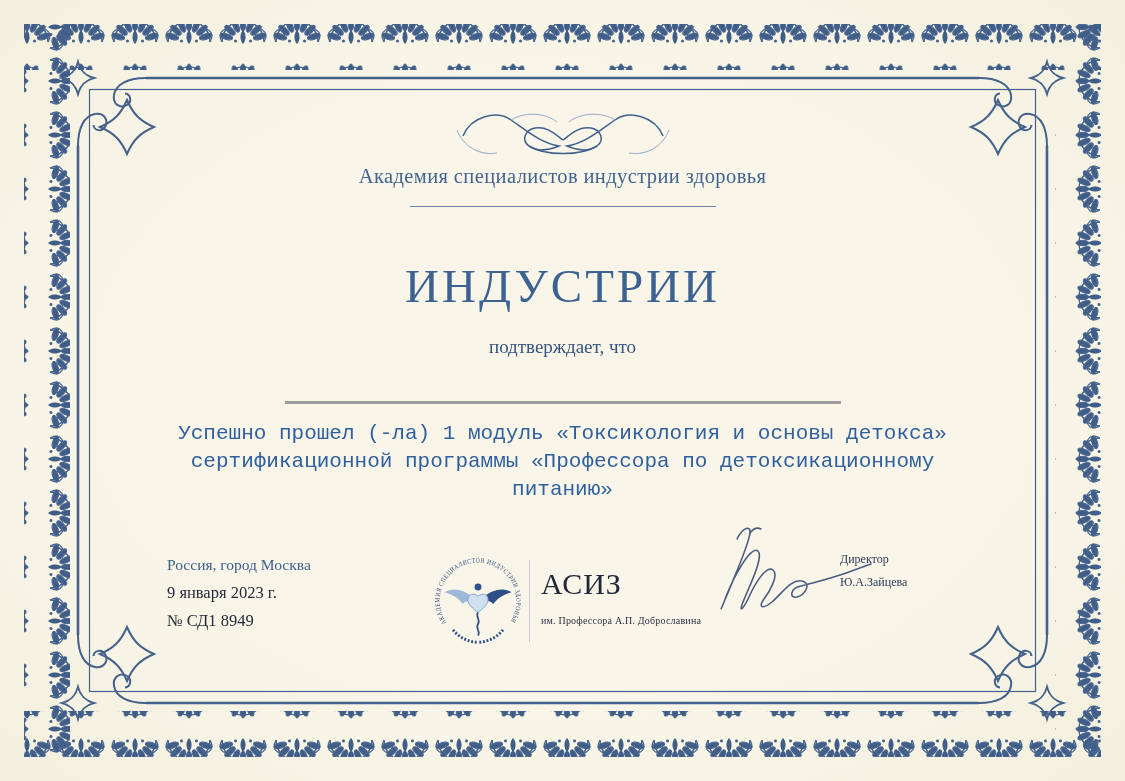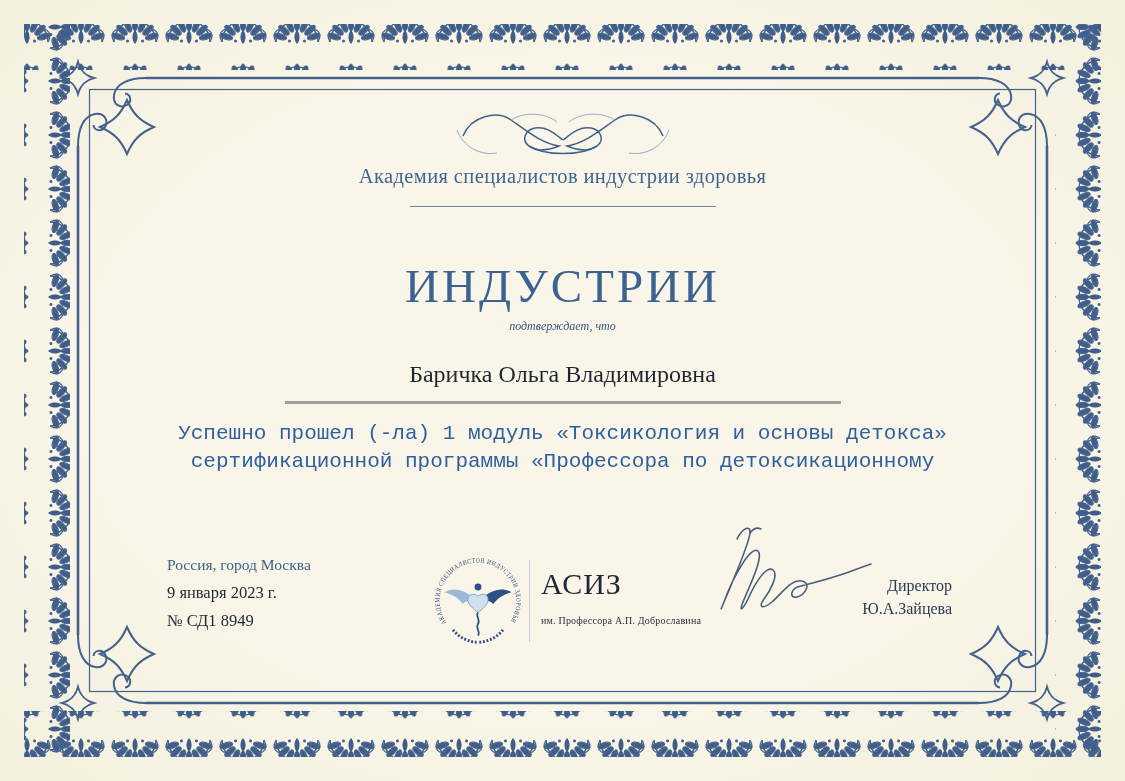--- a/index.html
+++ b/index.html
@@ -10,37 +10,37 @@
     background:radial-gradient(ellipse at center, #f9f6e9 55%, #f4f0df 100%);
     font-family:"Liberation Serif","DejaVu Serif",serif;
     overflow:hidden;
   }
   .border-svg{position:absolute;inset:0;pointer-events:none;}
   .abs{position:absolute;left:0;right:0;text-align:center;}
   .org-name{top:165px;font-size:20.5px;color:#40648f;letter-spacing:.4px;}
   .org-rule{position:absolute;top:206px;left:50%;transform:translateX(-50%);
     width:306px;height:0;border-top:1.6px solid #6d83a3;}
   .cert-title{top:259px;font-size:47px;color:#3c6292;letter-spacing:3px;font-weight:400;}
-  .cert-subtitle{top:319px;font-size:12px;color:#36547e;font-style:italic;}
+  .cert-subtitle{top:336px;font-size:19px;color:#36547e;}
   .recipient{top:361px;font-size:24px;color:#1f2630;}
   .name-rule{position:absolute;top:401px;left:50%;transform:translateX(-50%);
     width:556px;height:0;border-top:3px solid #9e9e9e;}
   .body-text{top:420px;font-size:21px;line-height:28px;color:#2f5f9e;font-family:Liberation Mono, monospace;}
   .footer-left{position:absolute;left:167px;top:556px;font-size:16.5px;color:#242b38;}
   .footer-left .loc{font-size:15.5px;color:#3d608c;margin-bottom:9px;}
   .footer-left .date{margin-bottom:8px;}
   .emblem{position:absolute;left:430px;top:551px;}
   .logo-divider{position:absolute;left:529px;top:560px;height:82px;width:0;
     border-left:1px solid #c3cbd6;}
   .logo-text{position:absolute;left:541px;top:567px;text-align:left;}
   .logo-acronym{font-size:30px;color:#1f2838;letter-spacing:1px;font-family:Liberation Serif, serif;}
   .logo-subtext{font-size:10px;color:#2a3140;margin-top:14px;letter-spacing:.2px;font-family:Liberation Serif, serif;}
   .signature-svg{position:absolute;left:693px;top:515px;}
-  .director-block{position:absolute;left:840px;top:574px;width:112px;
-    text-align:right;font-size:16px;line-height:23px;color:#2b3b55;}
+  .director-block{position:absolute;left:840px;top:548px;width:112px;
+    text-align:left;font-size:12px;line-height:23px;color:#2b3b55;}
   .flourish-svg{position:absolute;left:50%;top:100px;transform:translateX(-50%);}
 </style>
 </head>
 <body>
 
 <div class="page">
 
   <svg class="border-svg" width="1125" height="781" viewBox="0 0 1125 781" aria-hidden="true">
     <defs>
       <g id="fanMotif" stroke="#47648e" fill="#3f5d88">
@@ -112,26 +112,26 @@
       <path d="M162,20 C150,12 128,12 116,22"></path>
     </g>
   </svg>
 
   <div class="abs org-name">Академия специалистов индустрии здоровья</div>
   <div class="org-rule"></div>
 
   <div class="abs cert-title">ИНДУСТРИИ</div>
   <div class="abs cert-subtitle">подтверждает, что</div>
 
-  <div class="abs recipient">Баричка Ольга Владимировна</div>
   <div class="name-rule"></div>
 
   <div class="abs body-text">
     <div>Успешно прошел (-ла) 1 модуль «Токсикология и основы детокса»</div>
     <div>сертификационной программы «Профессора по детоксикационному</div>
+    <div>питанию»</div>
   </div>
 
   <div class="footer-left">
     <div class="loc">Россия, город Москва</div>
     <div class="date">9 января 2023 г.</div>
     <div class="num">№ СД1 8949</div>
   </div>
 
   <svg class="emblem" width="96" height="100" viewBox="0 0 100 100" aria-hidden="true">
     <defs>

